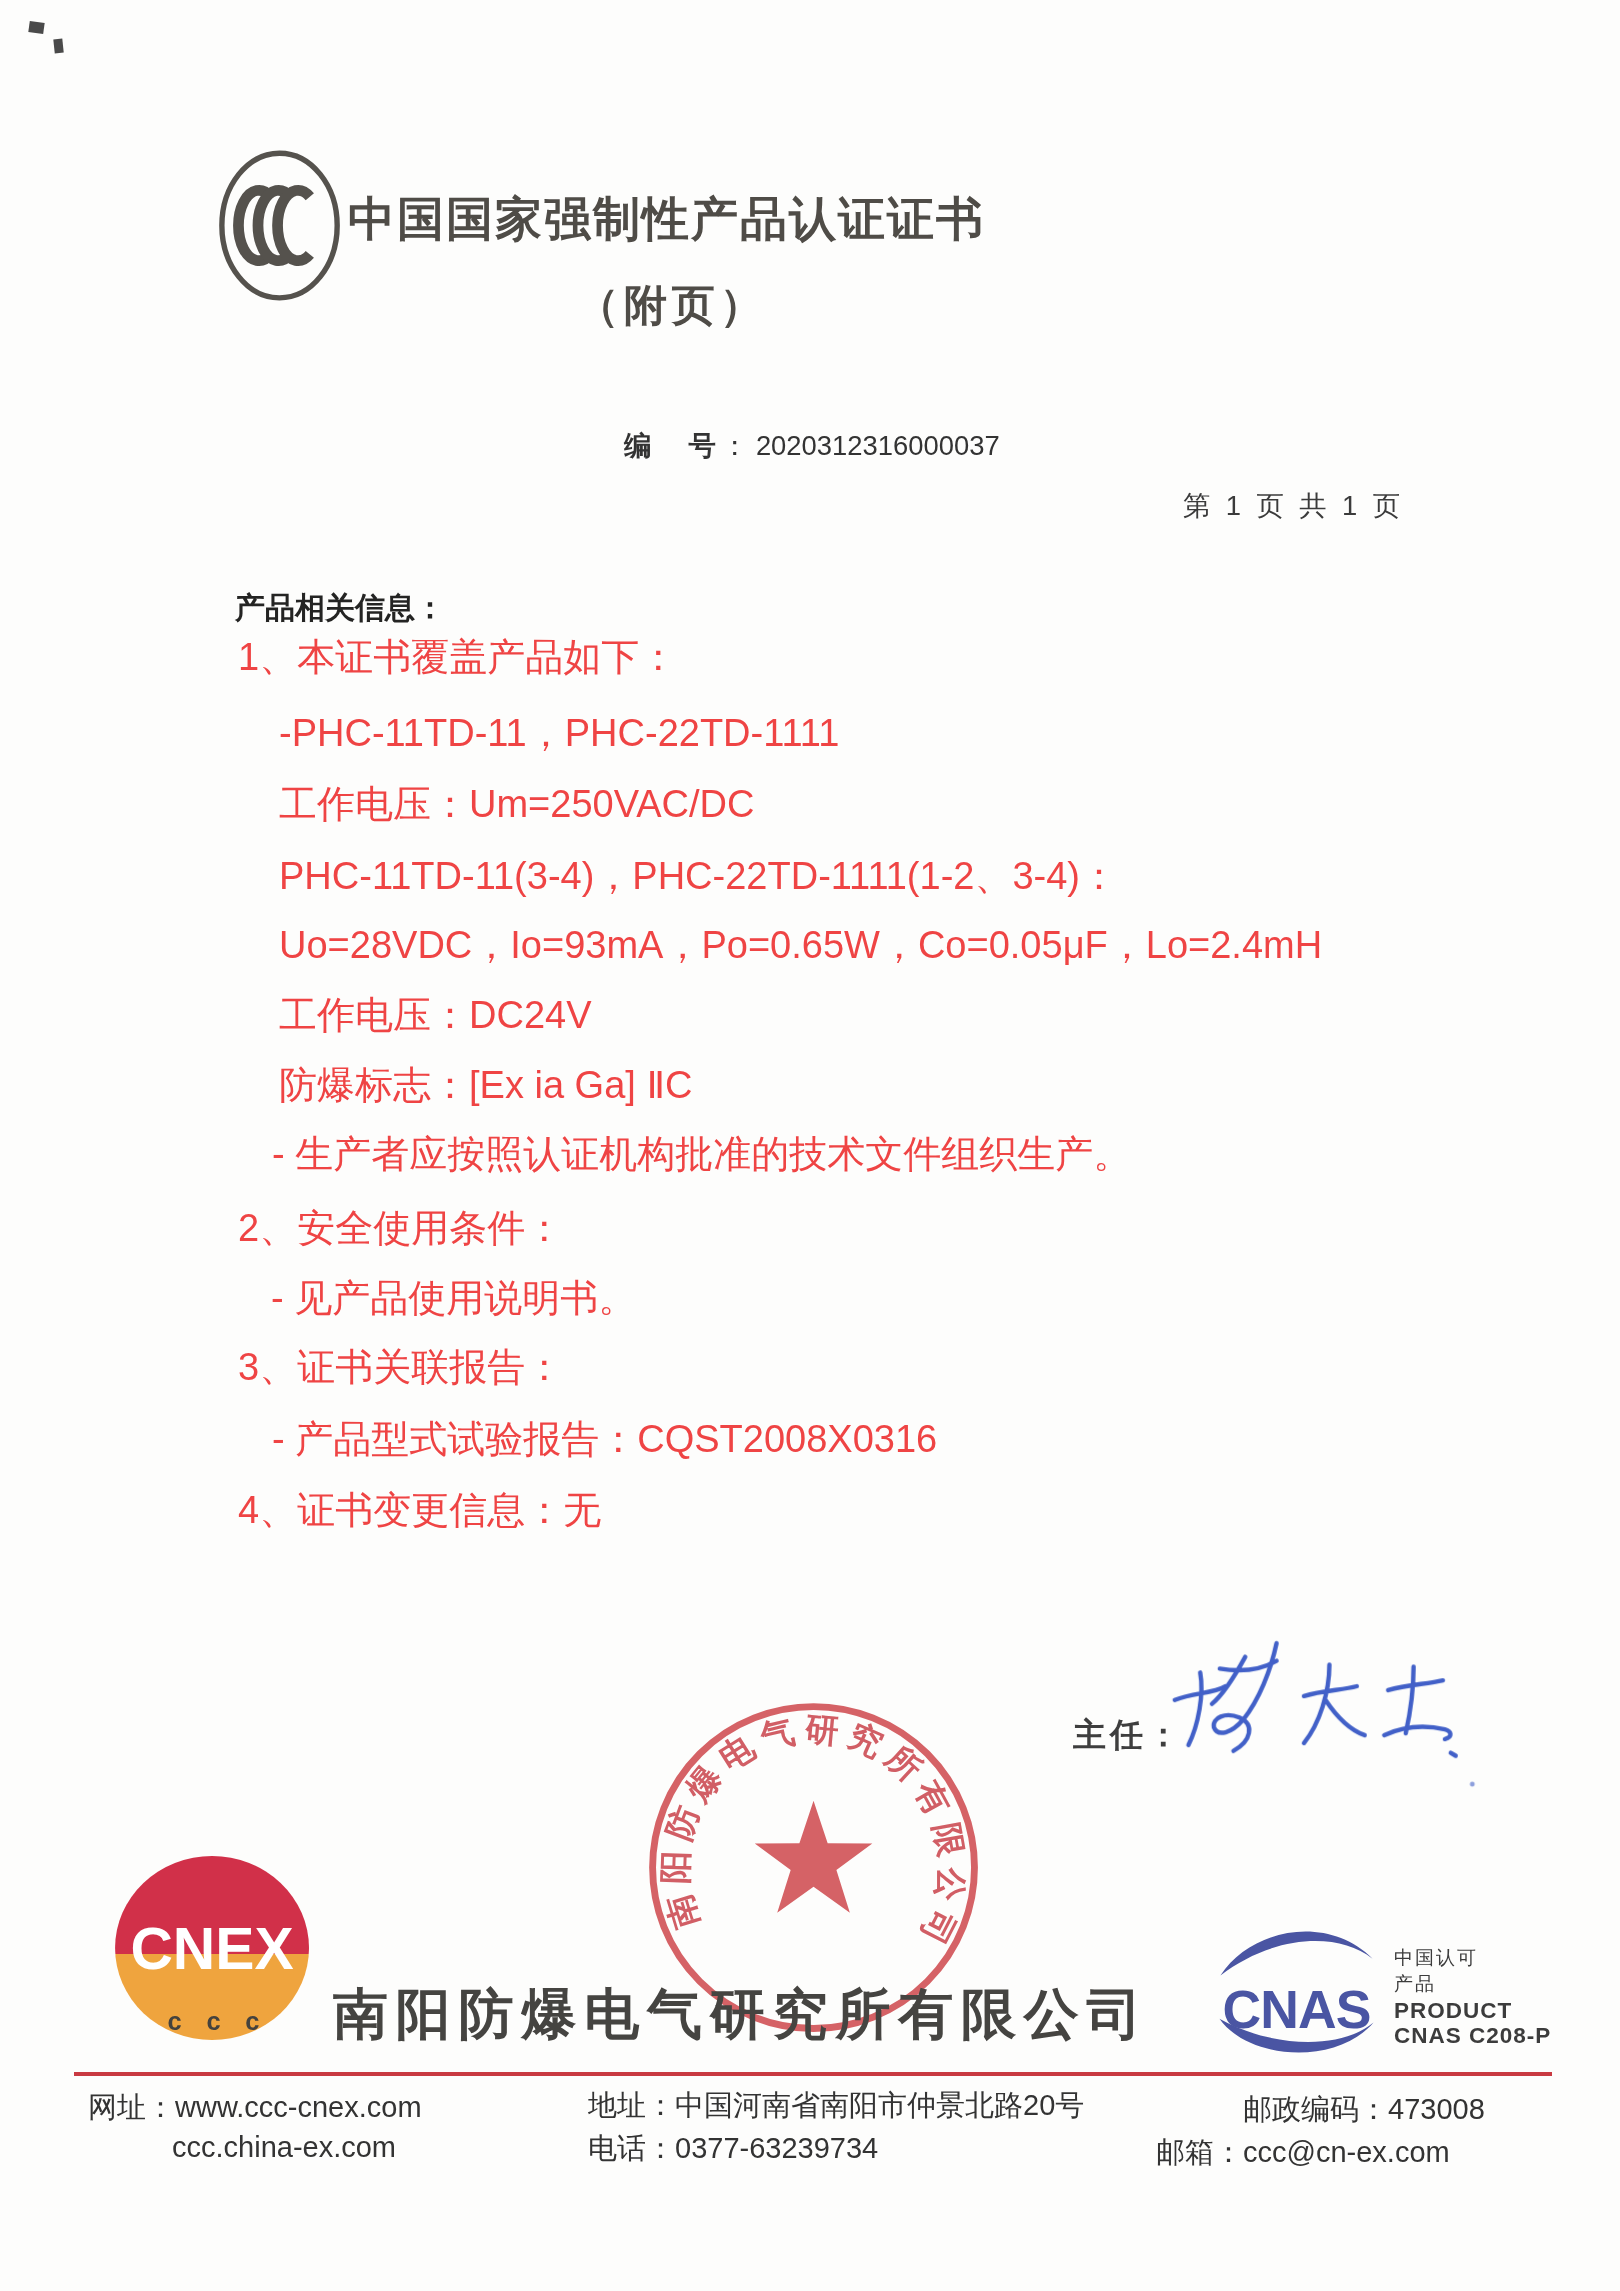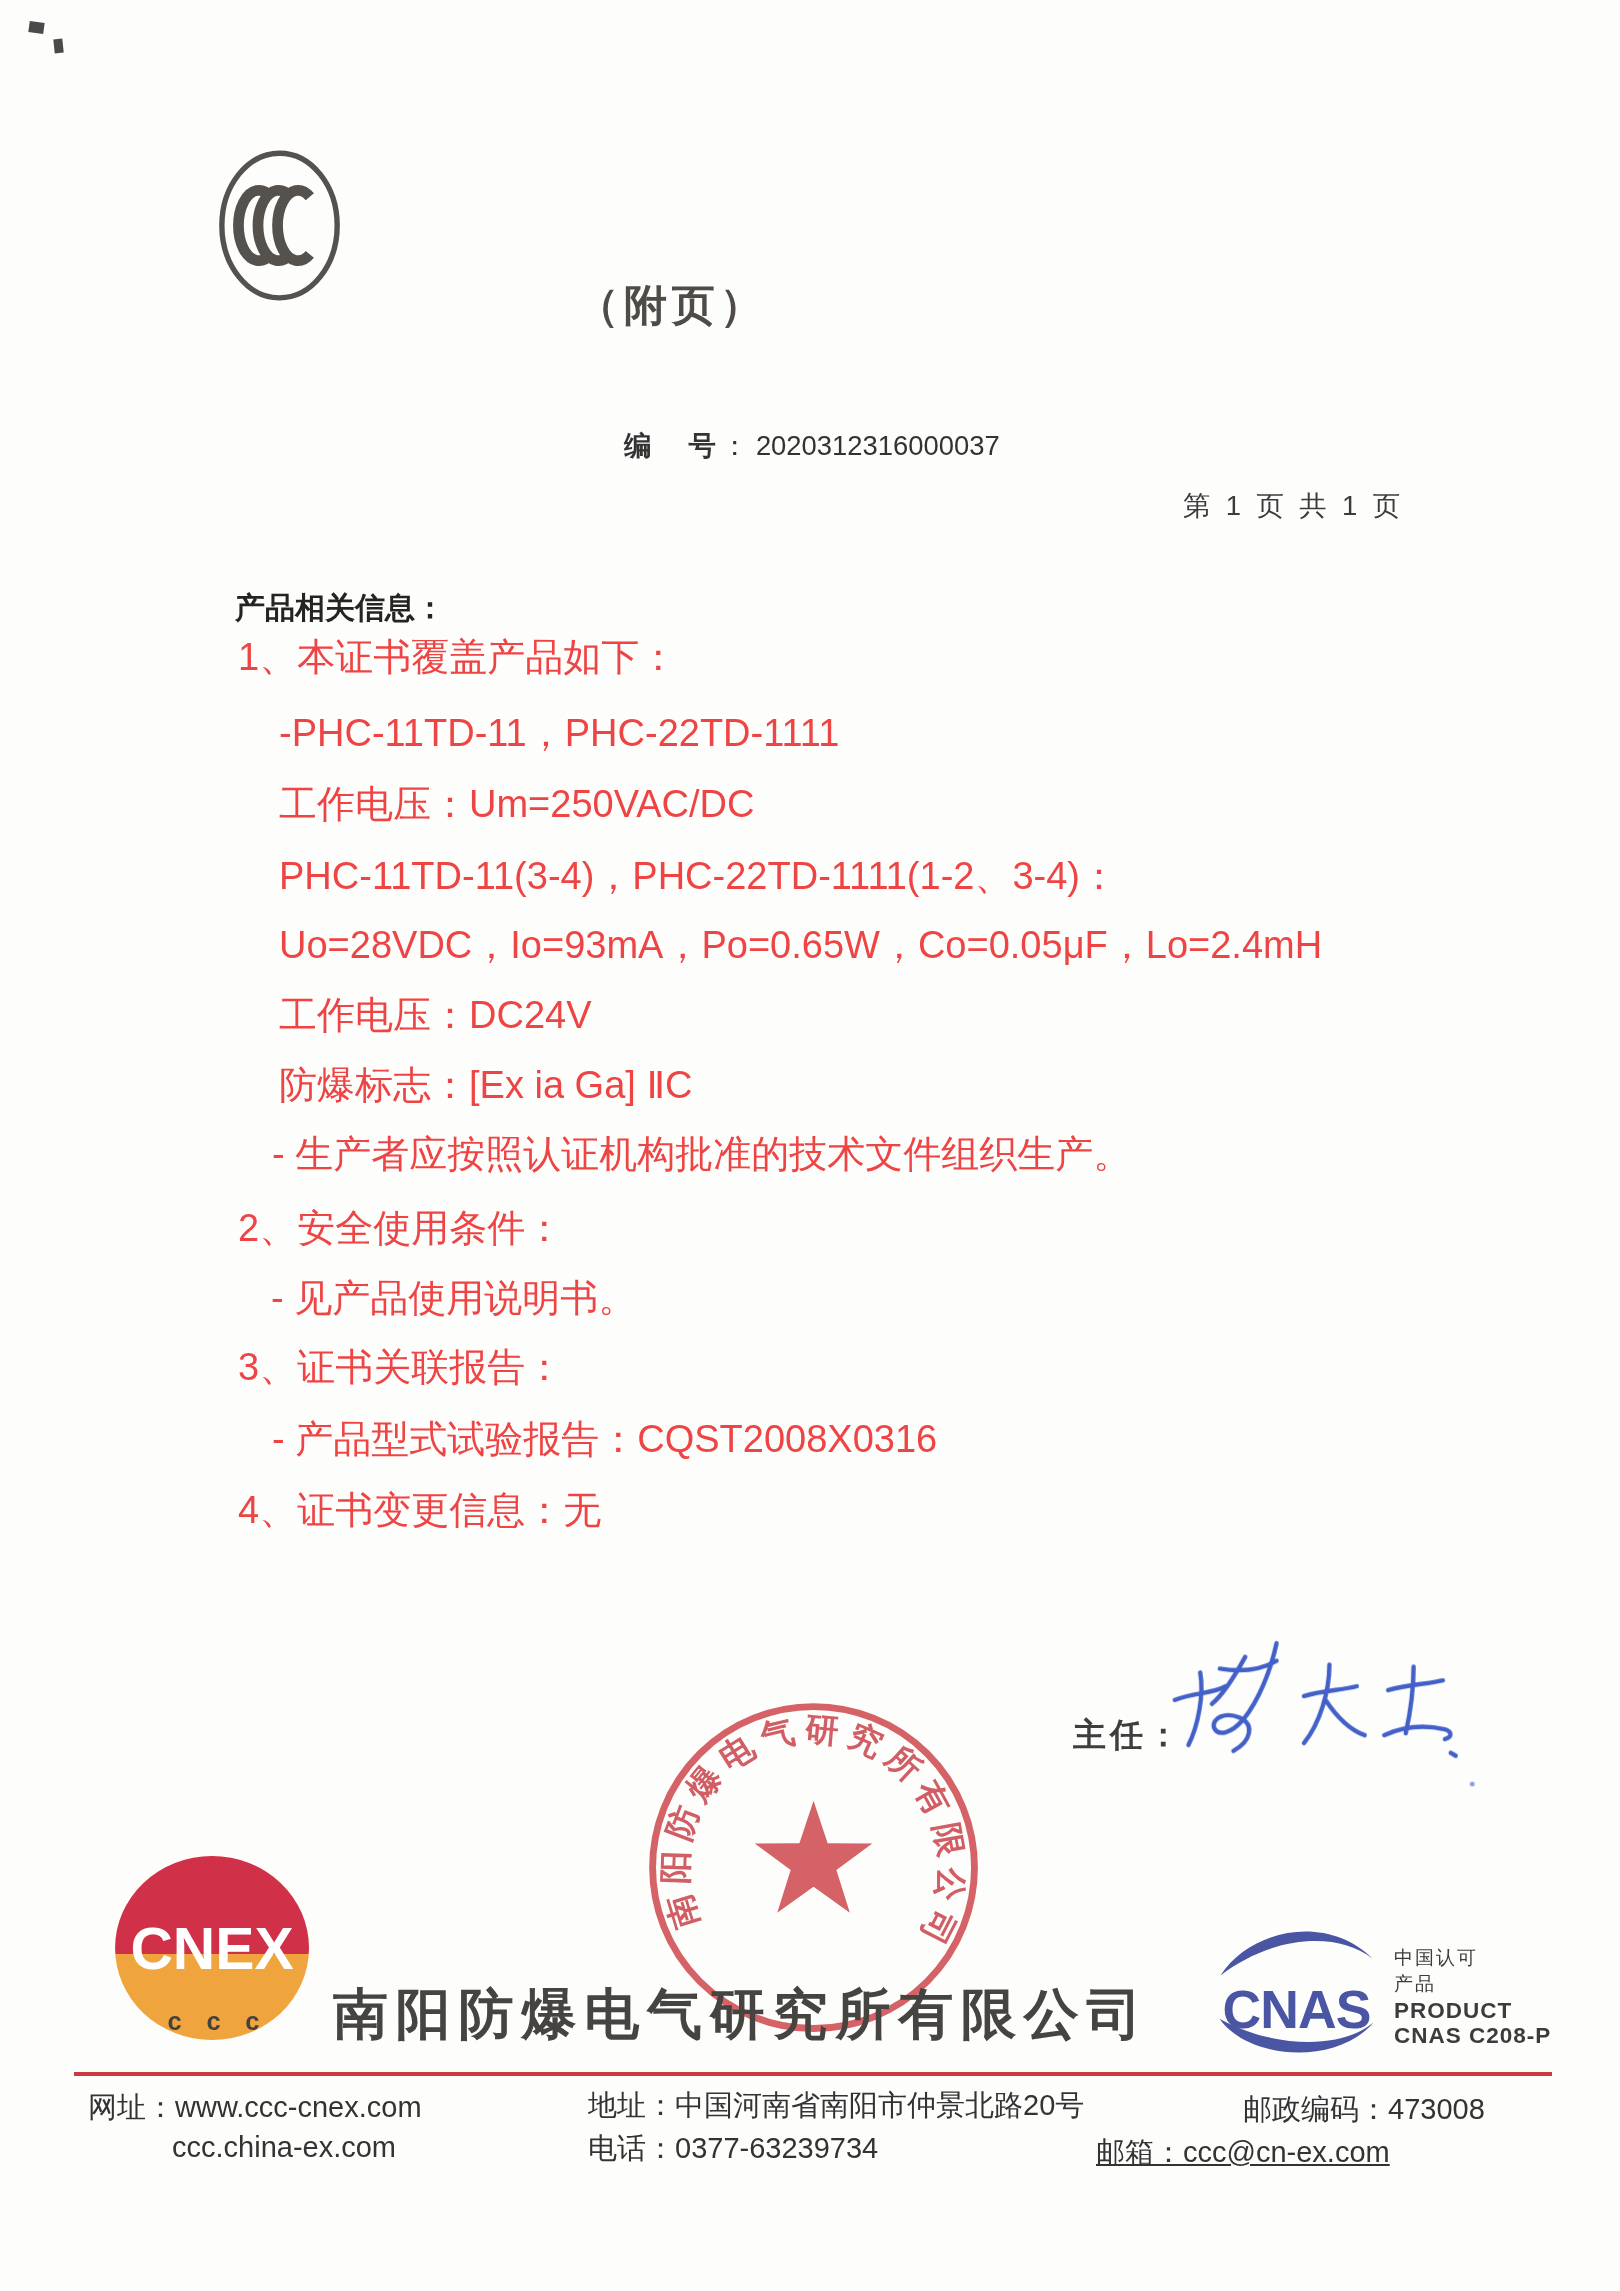--- a/index.html
+++ b/index.html
@@ -32,20 +32,21 @@
   <div class="abs scanmark" style="left:29px;top:21.6px;width:14.7px;height:10.8px;transform:rotate(8deg);"></div>
   <div class="abs scanmark" style="left:54px;top:39px;width:8.8px;height:13.7px;transform:rotate(-6deg);"></div>
 
   <svg class="abs" style="left:216px;top:147px;" width="129" height="159" viewBox="0 0 132 162">
     <ellipse cx="65" cy="80" rx="59" ry="74" fill="none" stroke="#55524d" stroke-width="5.5"></ellipse>
     <path d="M56,50.5 A21,36 0 1 0 56,109.5" fill="none" stroke="#55524d" stroke-width="11"></path>
     <path d="M76,50.5 A21,36 0 1 0 76,109.5" fill="none" stroke="#55524d" stroke-width="11"></path>
     <path d="M96,50.5 A21,36 0 1 0 96,109.5" fill="none" stroke="#55524d" stroke-width="11"></path>
   </svg>
 
+  <div class="abs title" style="left:348px;top:188px;">中国国家强制性产品认证证书</div>
   <div class="abs subtitle" style="left:576px;top:277px;">（附页）</div>
 
   <div class="abs certno" style="left:624px;top:428px;">
     <span class="lbl">编　号</span><span>：</span>
     <span>2020312316000037</span>
   </div>
 
   <div class="abs pageinfo" style="left:1183px;top:488px;">第 1 页 共 1 页</div>
 
   <div class="abs sect" style="left:235px;top:560px;">产品相关信息：</div>
@@ -128,18 +129,18 @@
   <div class="abs foot" style="left:588px;top:2086px;">
     <span>地址：</span><span>中国河南省南阳市仲景北路20号</span>
   </div>
   <div class="abs foot" style="left:588px;top:2129px;">
     <span>电话：</span><span>0377-63239734</span>
   </div>
 
   <div class="abs foot" style="left:1243px;top:2090px;">
     <span>邮政编码：</span><span>473008</span>
   </div>
-  <div class="abs foot" style="left:1096px;top:2133px;text-decoration:underline;">
+  <div class="abs foot" style="left:1156px;top:2133px;">
     <span>邮箱：</span><span>ccc@cn-ex.com</span>
   </div>
 
 </div>
 
 
 </body></html>

